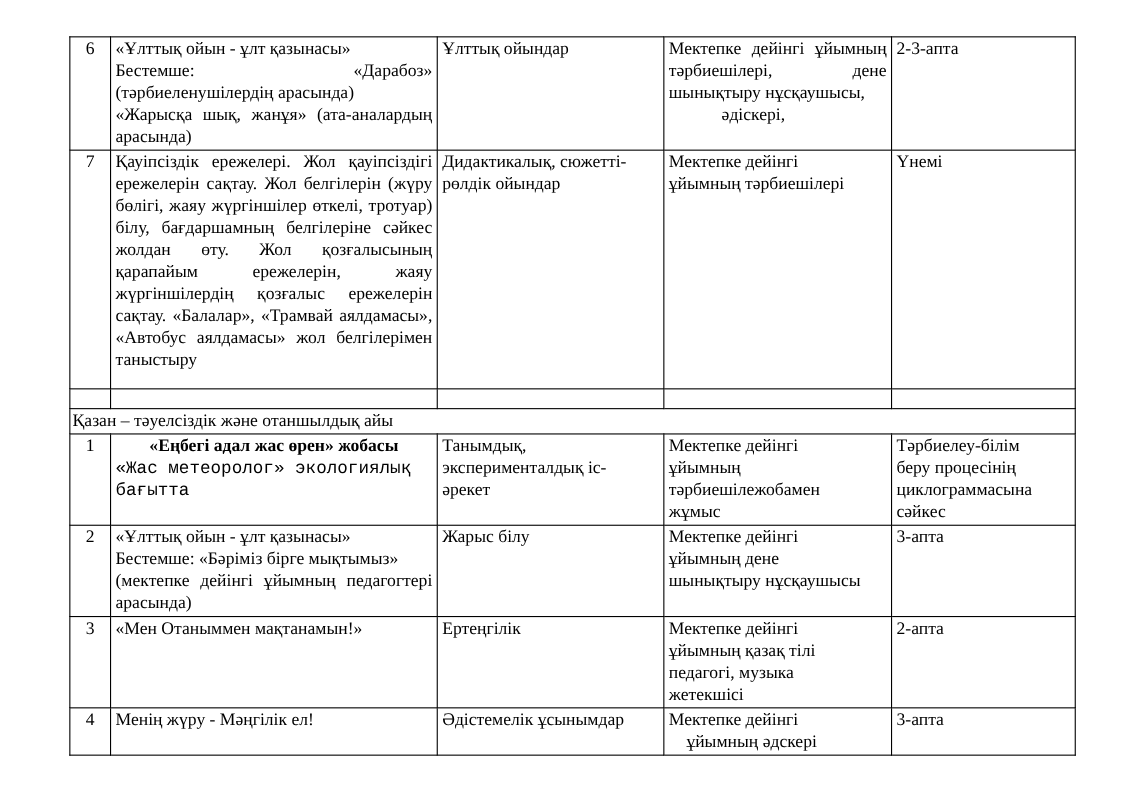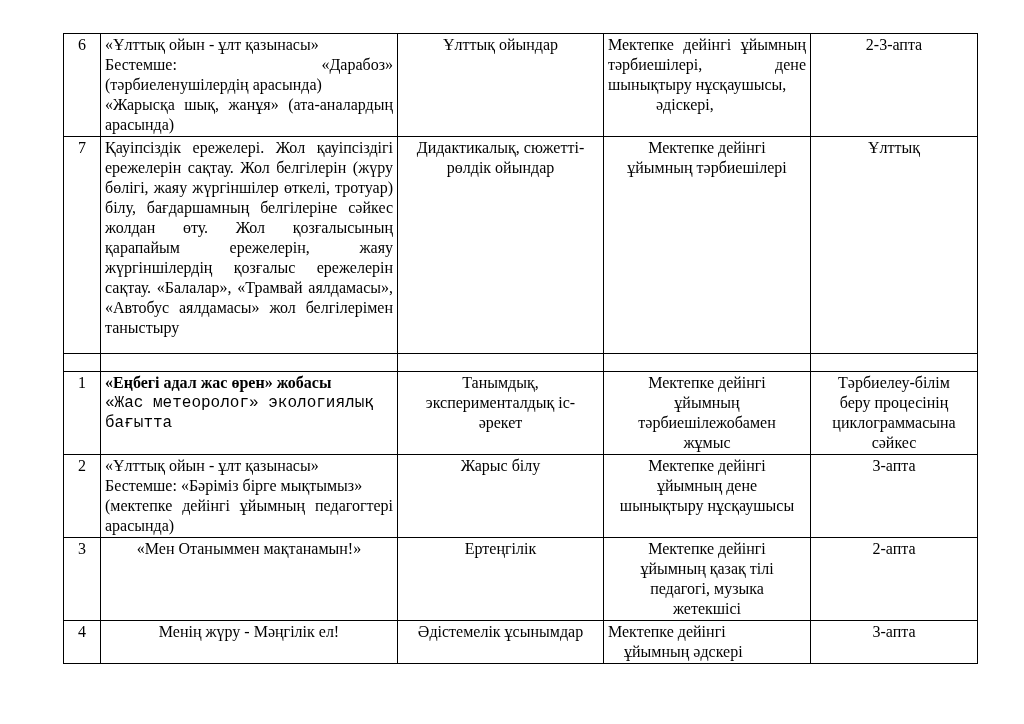--- a/index.html
+++ b/index.html
@@ -29,30 +29,31 @@
   .doc-table td {
     border: 1px solid #000000;
     vertical-align: top;
     padding: 1px 4px;
     font-size: 16px;
     line-height: 20px;
     overflow: hidden;
   }
   
   .cnum { text-align: center; }
-  .c { text-align: center; white-space: pre-line; }     
+  .c { text-align: left; white-space: pre-line; }     
   .j { text-align: justify; white-space: pre-wrap; margin-left: 21px; }    
   .l { text-align: left; white-space: pre-wrap; }       
   .sec-row td {
     text-align: left;
     padding-left: 2px;
     white-space: nowrap;
   }
   .act-title {
     font-weight: bold;
+    text-align: center;
     white-space: pre-line;
   }
   .act-body {
     text-align: left;
     white-space: pre-line;
     font-family: Liberation Mono, monospace;
   }
 </style>
 </head>
 <body>
@@ -79,31 +80,34 @@
       <td class="c">2-3-апта</td>
     </tr>
 
     <tr style="height:217px">
       <td class="cnum">7</td>
       <td class="j">Қауіпсіздік ережелері. Жол қауіпсіздігі ережелерін сақтау. Жол белгілерін (жүру бөлігі, жаяу жүргіншілер өткелі, тротуар) білу, бағдаршамның белгілеріне сәйкес жолдан өту. Жол қозғалысының қарапайым ережелерін, жаяу жүргіншілердің қозғалыс ережелерін сақтау. «Балалар», «Трамвай аялдамасы», «Автобус аялдамасы» жол белгілерімен таныстыру</td>
       <td class="c">Дидактикалық, сюжетті-
 рөлдік  ойындар</td>
       <td class="c">Мектепке дейінгі
 ұйымның тәрбиешілері</td>
-      <td class="c">Ұлттық</td>
+      <td class="c">Үнемі</td>
     </tr>
 
     <tr style="height:18px">
       <td class="cnum"></td>
       <td class="j"></td>
       <td class="c"></td>
       <td class="c"></td>
       <td class="c"></td>
     </tr>
 
+    <tr class="sec-row" style="height:22px">
+      <td colspan="5">Қазан – тәуелсіздік және отаншылдық айы</td>
+    </tr>
 
     <tr style="height:76px">
       <td class="cnum">1</td>
       <td>
         <div class="act-title">«Еңбегі адал жас өрен» жобасы</div>
         <div class="act-body">«Жас метеоролог» экологиялық бағытта</div>
       </td>
       <td class="c">Танымдық,
 эксперименталдық іс-
 әрекет</td>

